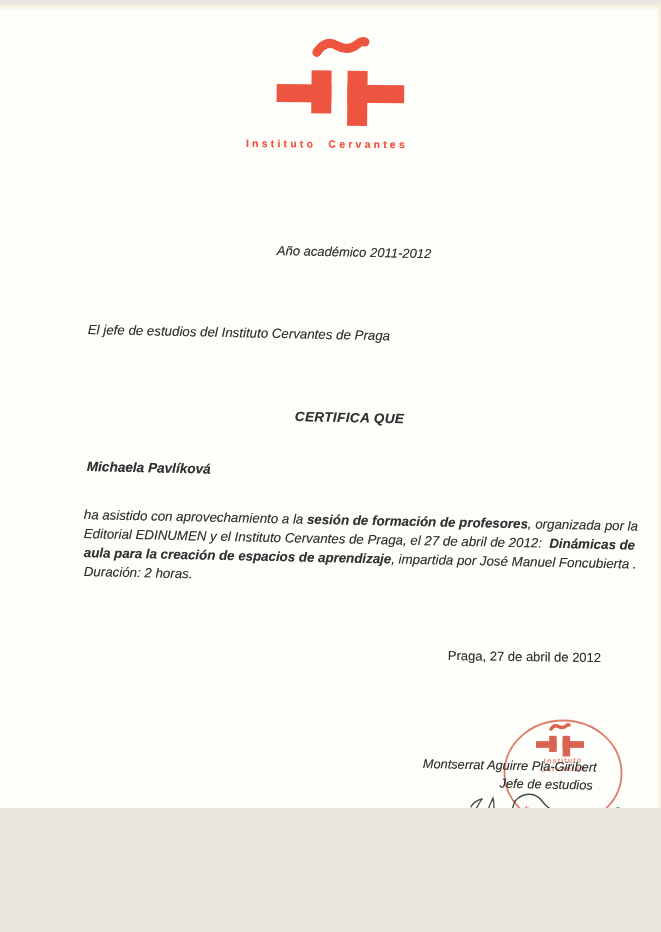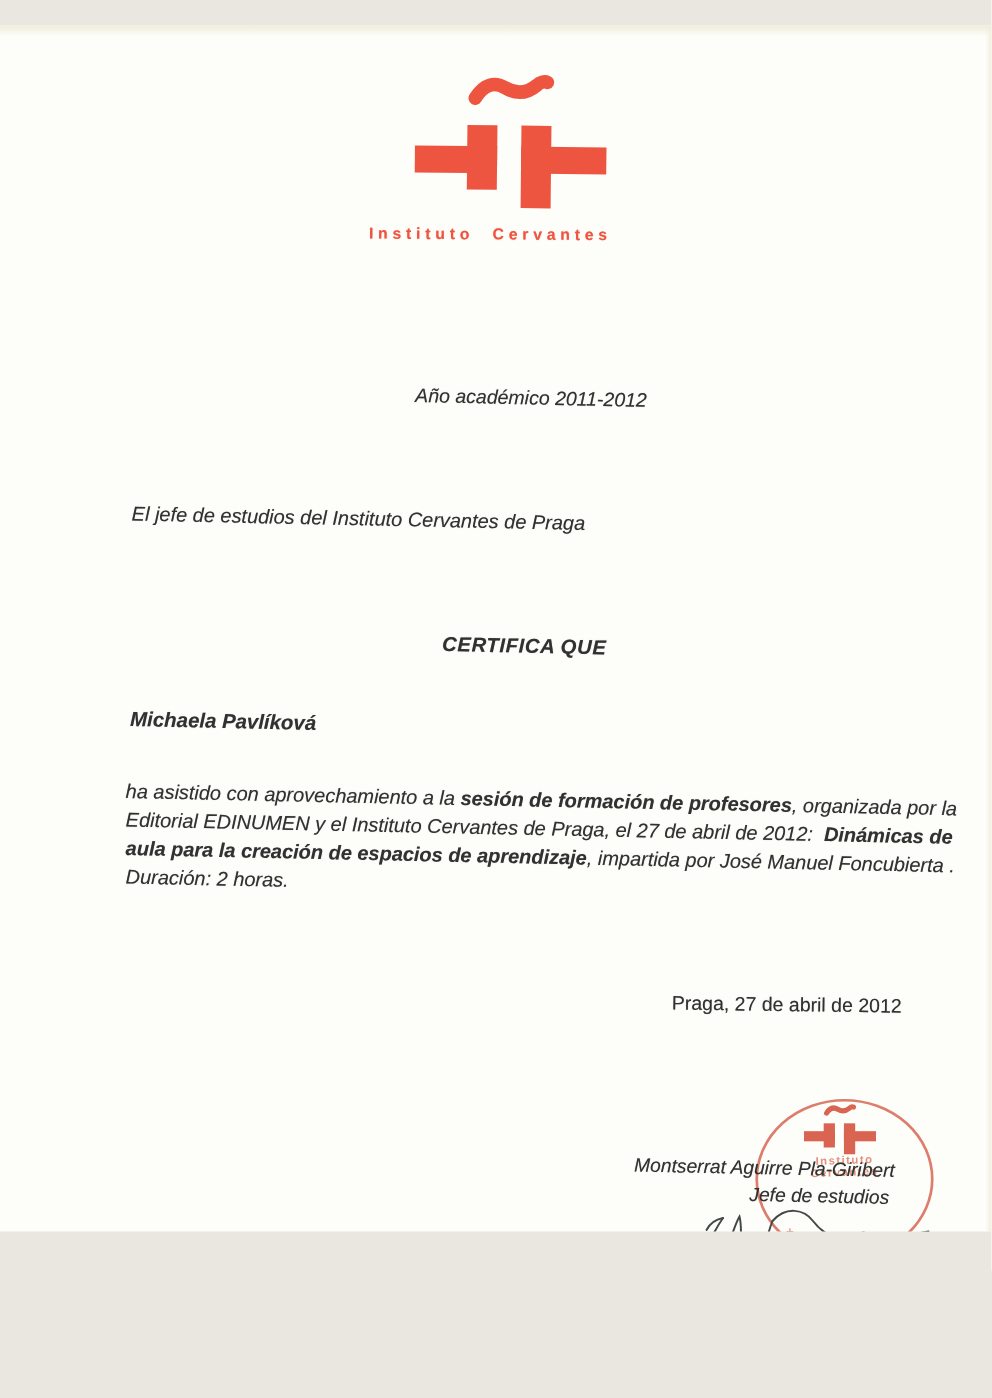--- a/index.html
+++ b/index.html
@@ -3,21 +3,21 @@
 <meta charset="utf-8">
 <style>
   html,body { margin:0; padding:0; }
   body {
     font-family: "Liberation Sans", sans-serif;
     background:#e9e7e0;
   }
   .page {
     position:relative;
     width:661px; height:804px;
-    margin:17px auto;
+    margin:4px auto;
     background:#fdfdf9;
     overflow:hidden;
   }
   .edge-top {
     position:absolute; left:0; top:0; width:661px; height:7px;
     background:linear-gradient(to bottom, #efecd8, rgba(253,253,249,0));
   }
   .edge-right {
     position:absolute; right:0; top:0; width:4px; height:932px;
     background:linear-gradient(to left, #f0eedd, rgba(253,253,249,0));

